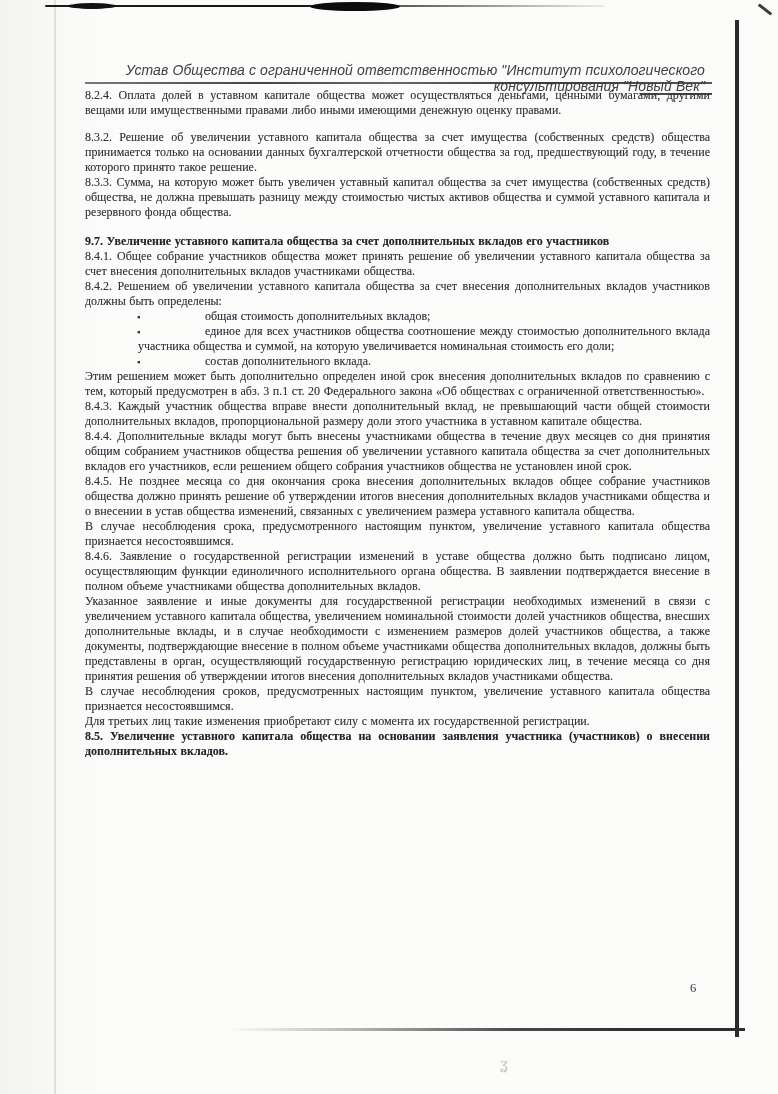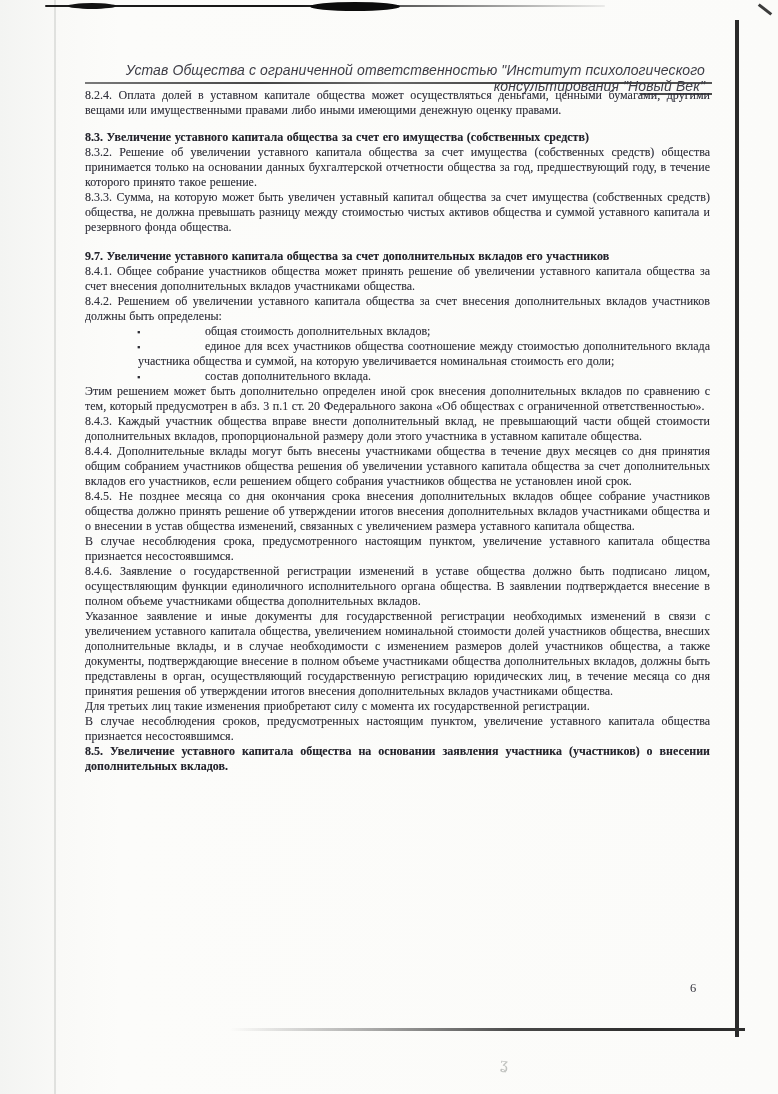--- a/index.html
+++ b/index.html
@@ -111,39 +111,38 @@
   <div class="bottom-border"></div>
   <div class="header-rule"></div>
   <div class="short-rule"></div>
   <div class="squiggle">ʓ</div>
 
   <div class="doc-header">Устав Общества с ограниченной ответственностью "Институт психологического консультирования "Новый Век"</div>
 
   <div class="content" id="content">
       <div class="para">8.2.4. Оплата долей в уставном капитале общества может осуществляться деньгами, ценными бумагами, другими вещами или имущественными правами либо иными имеющими денежную оценку правами.</div>
       <div class="spacer-sm"></div>
-      <div class="para bold">8.3. Увеличение уставного капитала общества за счет его имущества (собственных средств)</div>
       <div class="para">8.3.2. Решение об увеличении уставного капитала общества за счет имущества (собственных средств) общества принимается только на основании данных бухгалтерской отчетности общества за год, предшествующий году, в течение которого принято такое решение.</div>
       <div class="para">8.3.3. Сумма, на которую может быть увеличен уставный капитал общества за счет имущества (собственных средств) общества, не должна превышать разницу между стоимостью чистых активов общества и суммой уставного капитала и резервного фонда общества.</div>
       <div class="spacer-md"></div>
       <div class="para bold">9.7. Увеличение уставного капитала общества за счет дополнительных вкладов его участников</div>
       <div class="para">8.4.1. Общее собрание участников общества может принять решение об увеличении уставного капитала общества за счет внесения дополнительных вкладов участниками общества.</div>
       <div class="para">8.4.2. Решением об увеличении уставного капитала общества за счет внесения дополнительных вкладов участников должны быть определены:</div>
       <div>
         <div class="bullet-item"><span class="bullet-marker">▪</span><span>общая стоимость дополнительных вкладов;</span></div>
         <div class="bullet-item"><span class="bullet-marker">▪</span><span>единое для всех участников общества соотношение между стоимостью дополнительного вклада участника общества и суммой, на которую увеличивается номинальная стоимость его доли;</span></div>
         <div class="bullet-item"><span class="bullet-marker">▪</span><span>состав дополнительного вклада.</span></div>
       </div>
       <div class="para">Этим решением может быть дополнительно определен иной срок внесения дополнительных вкладов по сравнению с тем, который предусмотрен в абз. 3 п.1 ст. 20 Федерального закона «Об обществах с ограниченной ответственностью».</div>
       <div class="para">8.4.3. Каждый участник общества вправе внести дополнительный вклад, не превышающий части общей стоимости дополнительных вкладов, пропорциональной размеру доли этого участника в уставном капитале общества.</div>
       <div class="para">8.4.4. Дополнительные вклады могут быть внесены участниками общества в течение двух месяцев со дня принятия общим собранием участников общества решения об увеличении уставного капитала общества за счет дополнительных вкладов его участников, если решением общего собрания участников общества не установлен иной срок.</div>
       <div class="para">8.4.5. Не позднее месяца со дня окончания срока внесения дополнительных вкладов общее собрание участников общества должно принять решение об утверждении итогов внесения дополнительных вкладов участниками общества и о внесении в устав общества изменений, связанных с увеличением размера уставного капитала общества.</div>
       <div class="para">В случае несоблюдения срока, предусмотренного настоящим пунктом, увеличение уставного капитала общества признается несостоявшимся.</div>
       <div class="para">8.4.6. Заявление о государственной регистрации изменений в уставе общества должно быть подписано лицом, осуществляющим функции единоличного исполнительного органа общества. В заявлении подтверждается внесение в полном объеме участниками общества дополнительных вкладов.</div>
       <div class="para">Указанное заявление и иные документы для государственной регистрации необходимых изменений в связи с увеличением уставного капитала общества, увеличением номинальной стоимости долей участников общества, внесших дополнительные вклады, и в случае необходимости с изменением размеров долей участников общества, а также документы, подтверждающие внесение в полном объеме участниками общества дополнительных вкладов, должны быть представлены в орган, осуществляющий государственную регистрацию юридических лиц, в течение месяца со дня принятия решения об утверждении итогов внесения дополнительных вкладов участниками общества.</div>
+      <div class="para">В случае несоблюдения сроков, предусмотренных настоящим пунктом, увеличение уставного капитала общества признается несостоявшимся.</div>
       <div class="para">Для третьих лиц такие изменения приобретают силу с момента их государственной регистрации.</div>
-      <div class="para">В случае несоблюдения сроков, предусмотренных настоящим пунктом, увеличение уставного капитала общества признается несостоявшимся.</div>
       <div class="para bold">8.5. Увеличение уставного капитала общества на основании заявления участника (участников) о внесении дополнительных вкладов.</div>
     </div>
 
   <div class="page-number">6</div>
 
 </div>
 
 </body></html>

